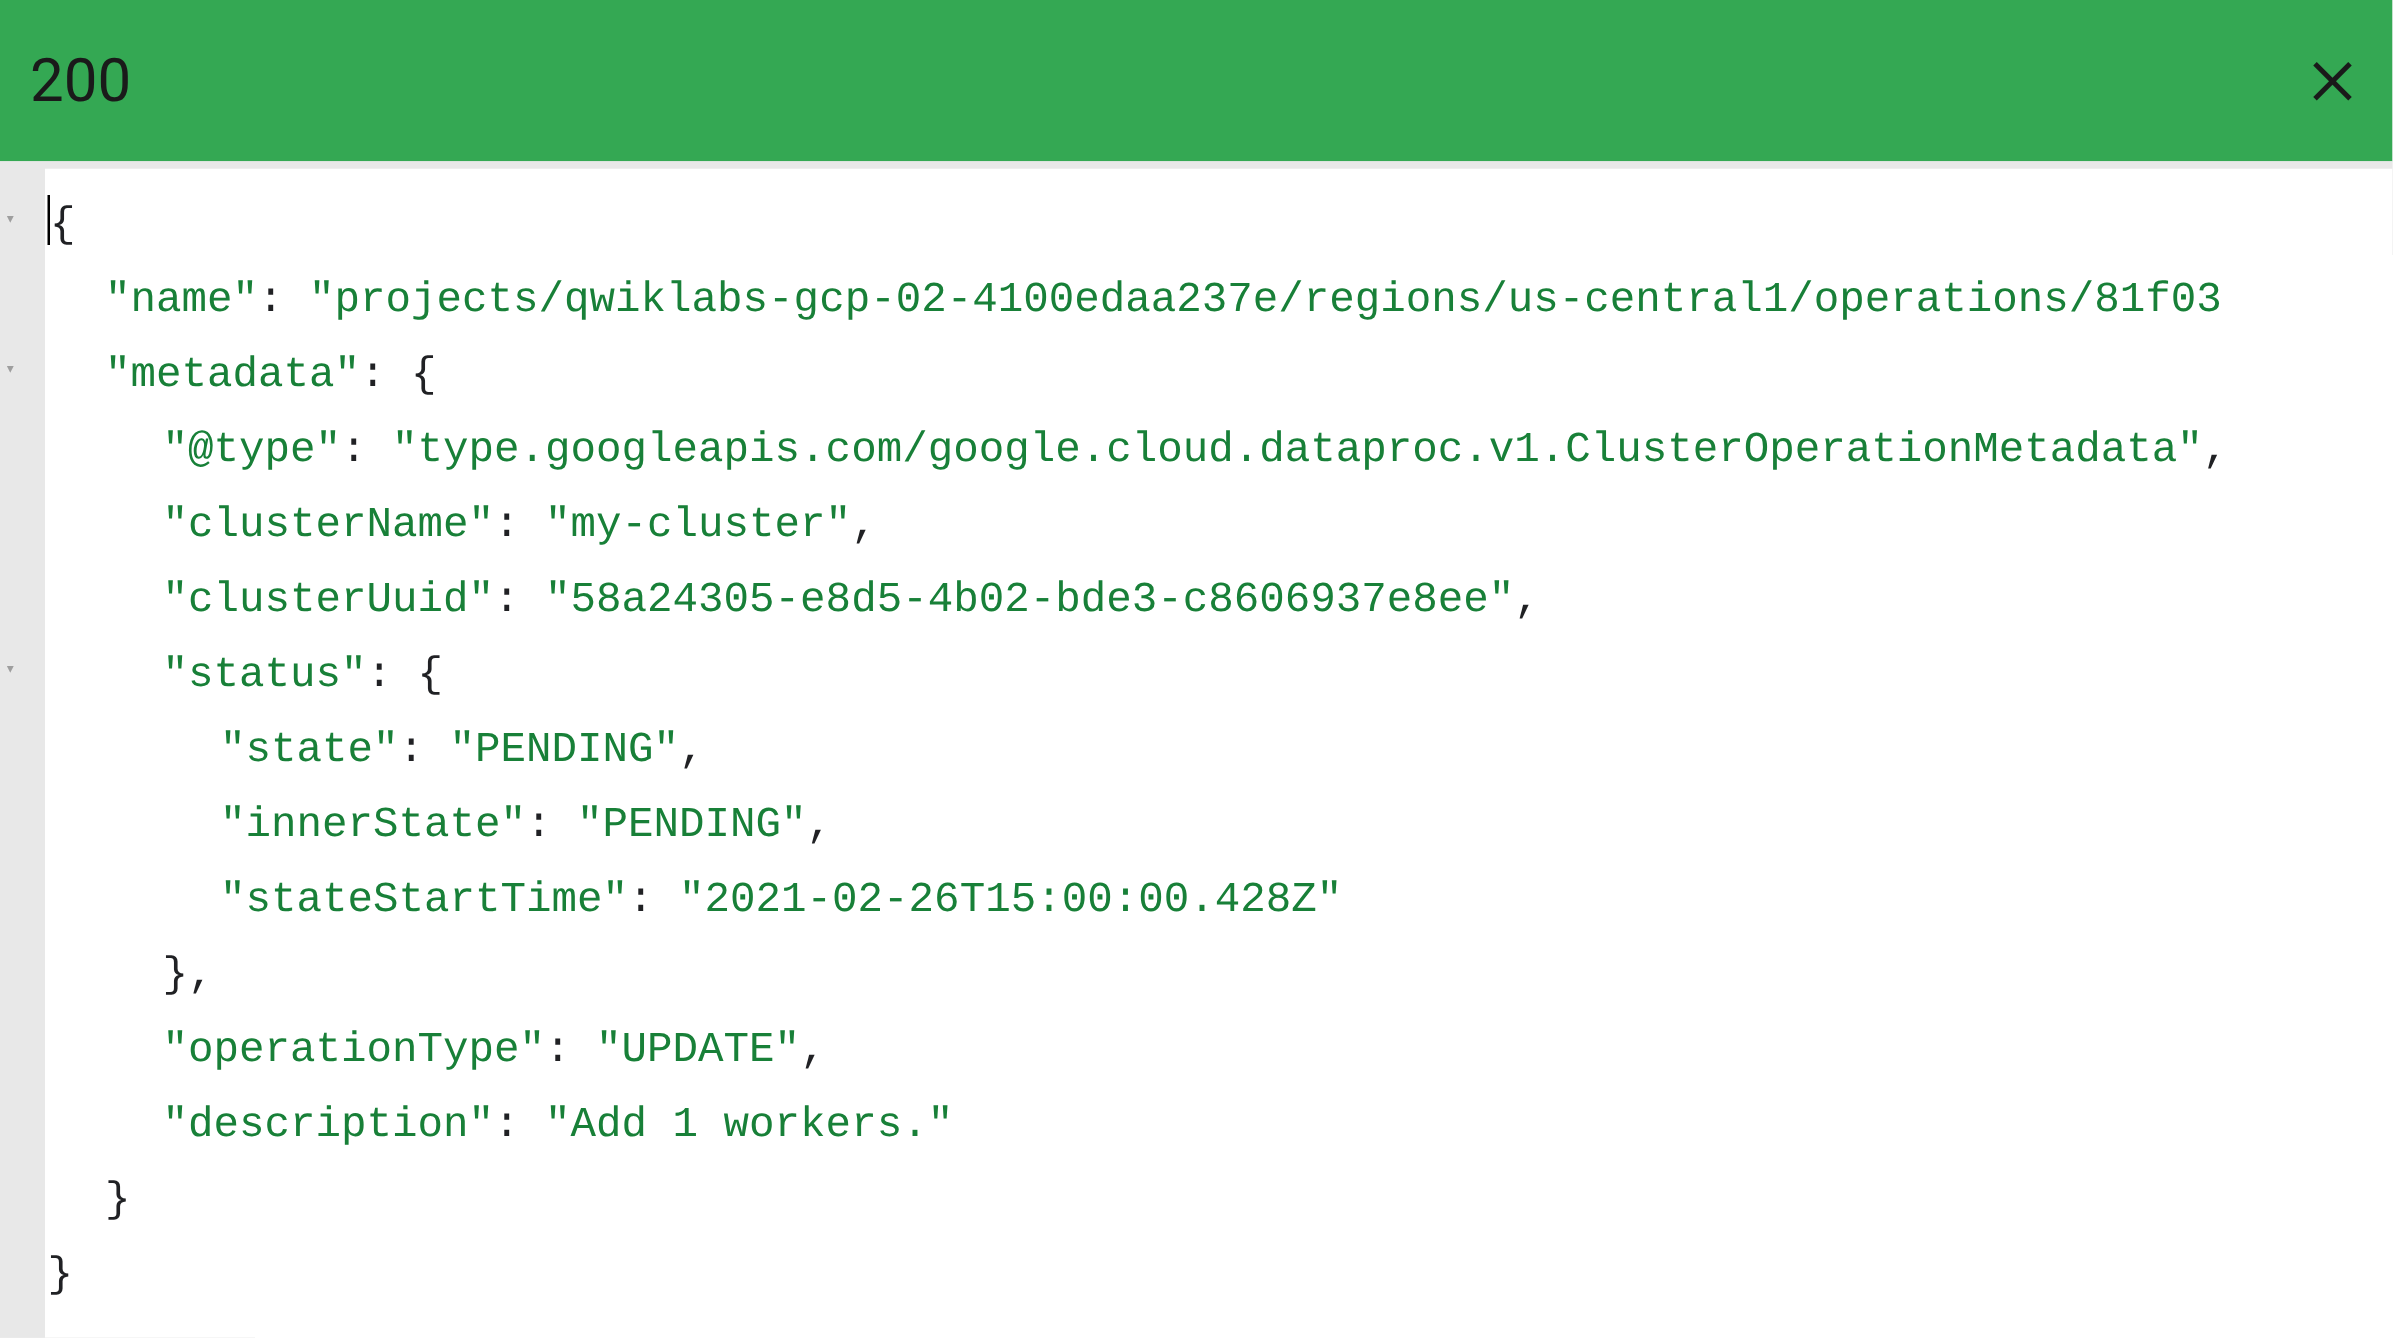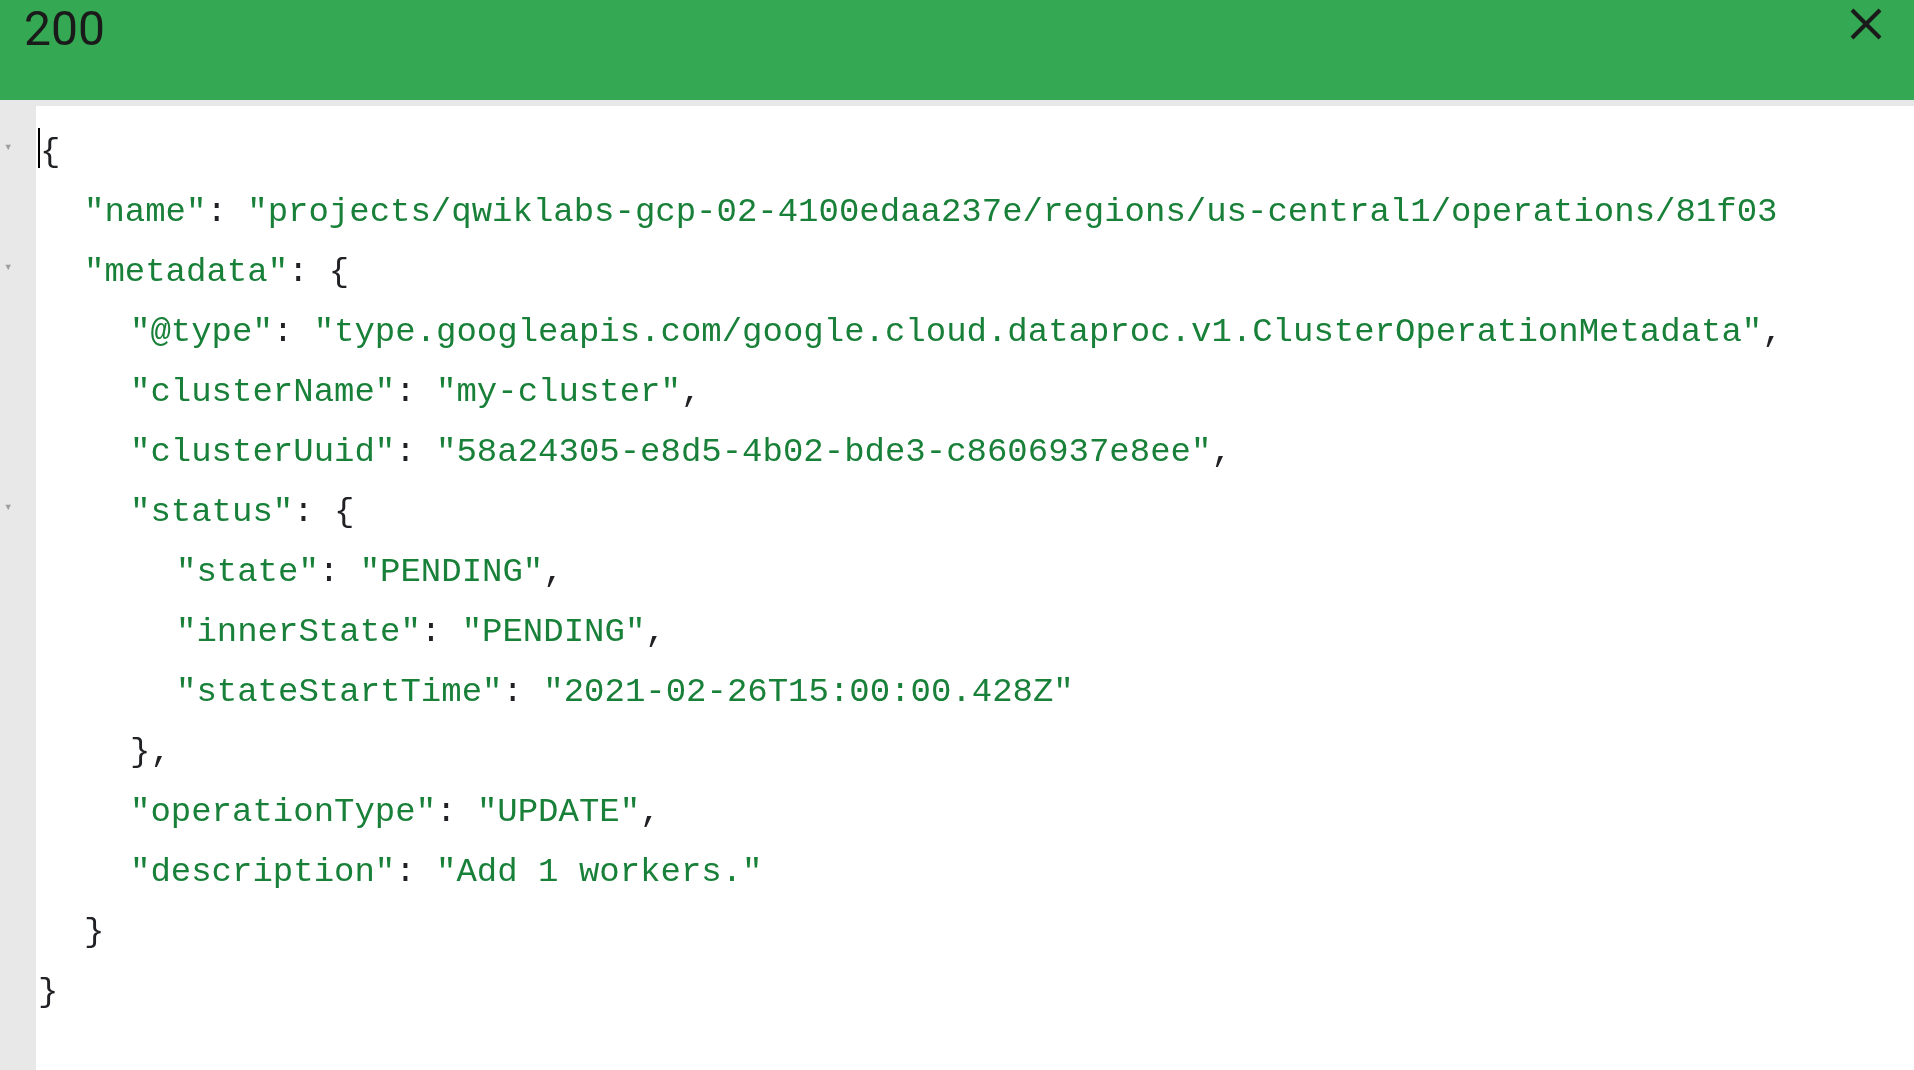--- a/index.html
+++ b/index.html
@@ -5,23 +5,23 @@
     * { margin: 0; padding: 0; box-sizing: border-box; }
     body {
       font-family: 'Courier New', Consolas, Monaco, monospace;
       background: #e8e8e8;
       width: 1914px;
       height: 1070px;
       overflow: hidden;
     }
     .status-bar {
       background: #34a853;
-      height: 100px;
+      height: 129px;
       display: flex;
-      align-items: flex-start;
+      align-items: center;
       justify-content: space-between;
       padding: 0 24px;
     }
     .status-code {
       font-size: 48px;
       color: #1a1a1a;
       font-weight: 400;
       font-family: -apple-system, Roboto, Arial, sans-serif;
     }
     .close-btn {

